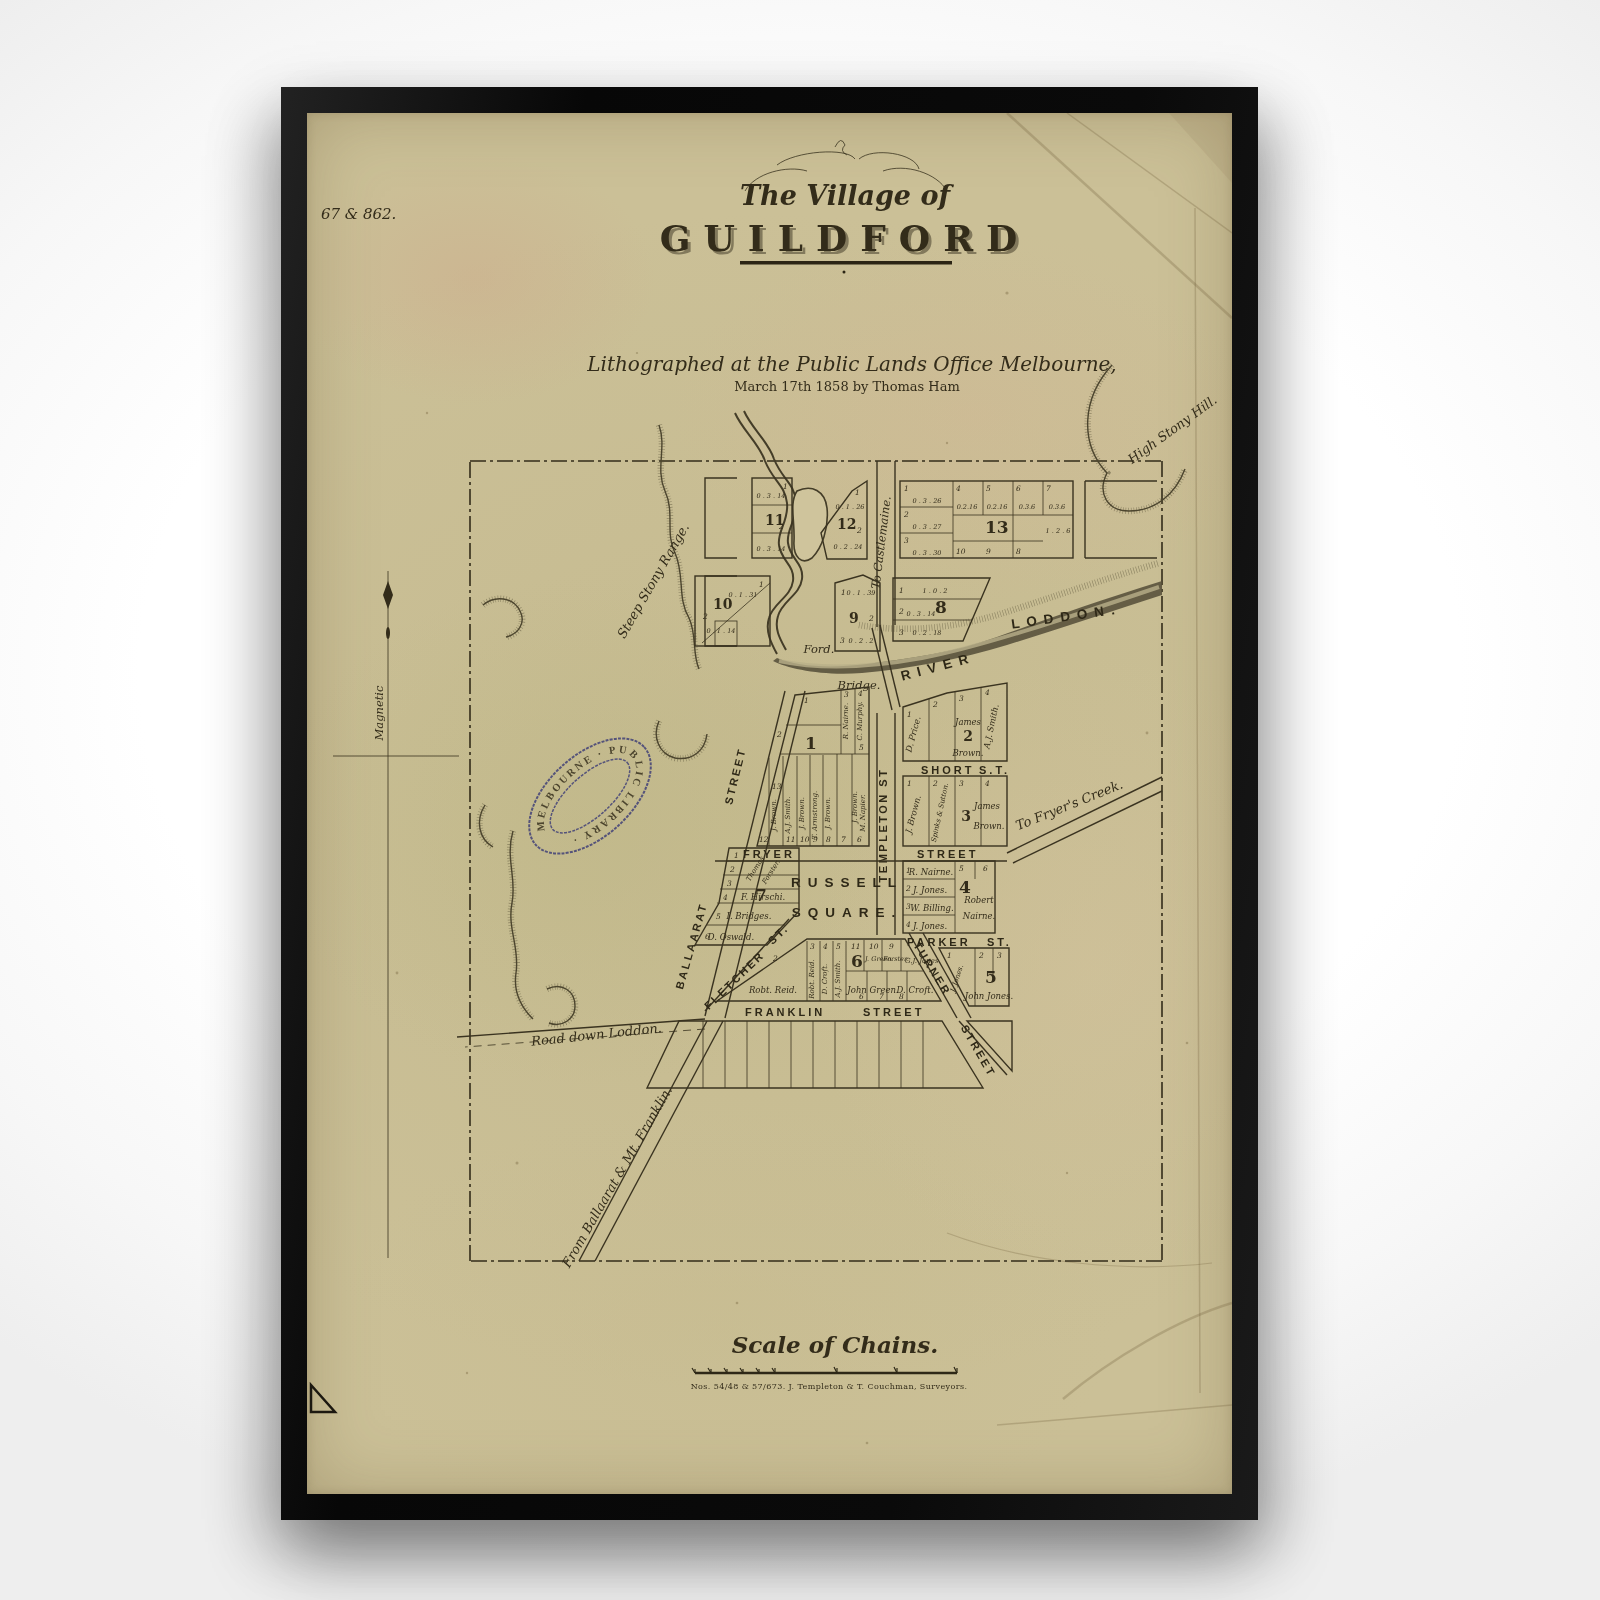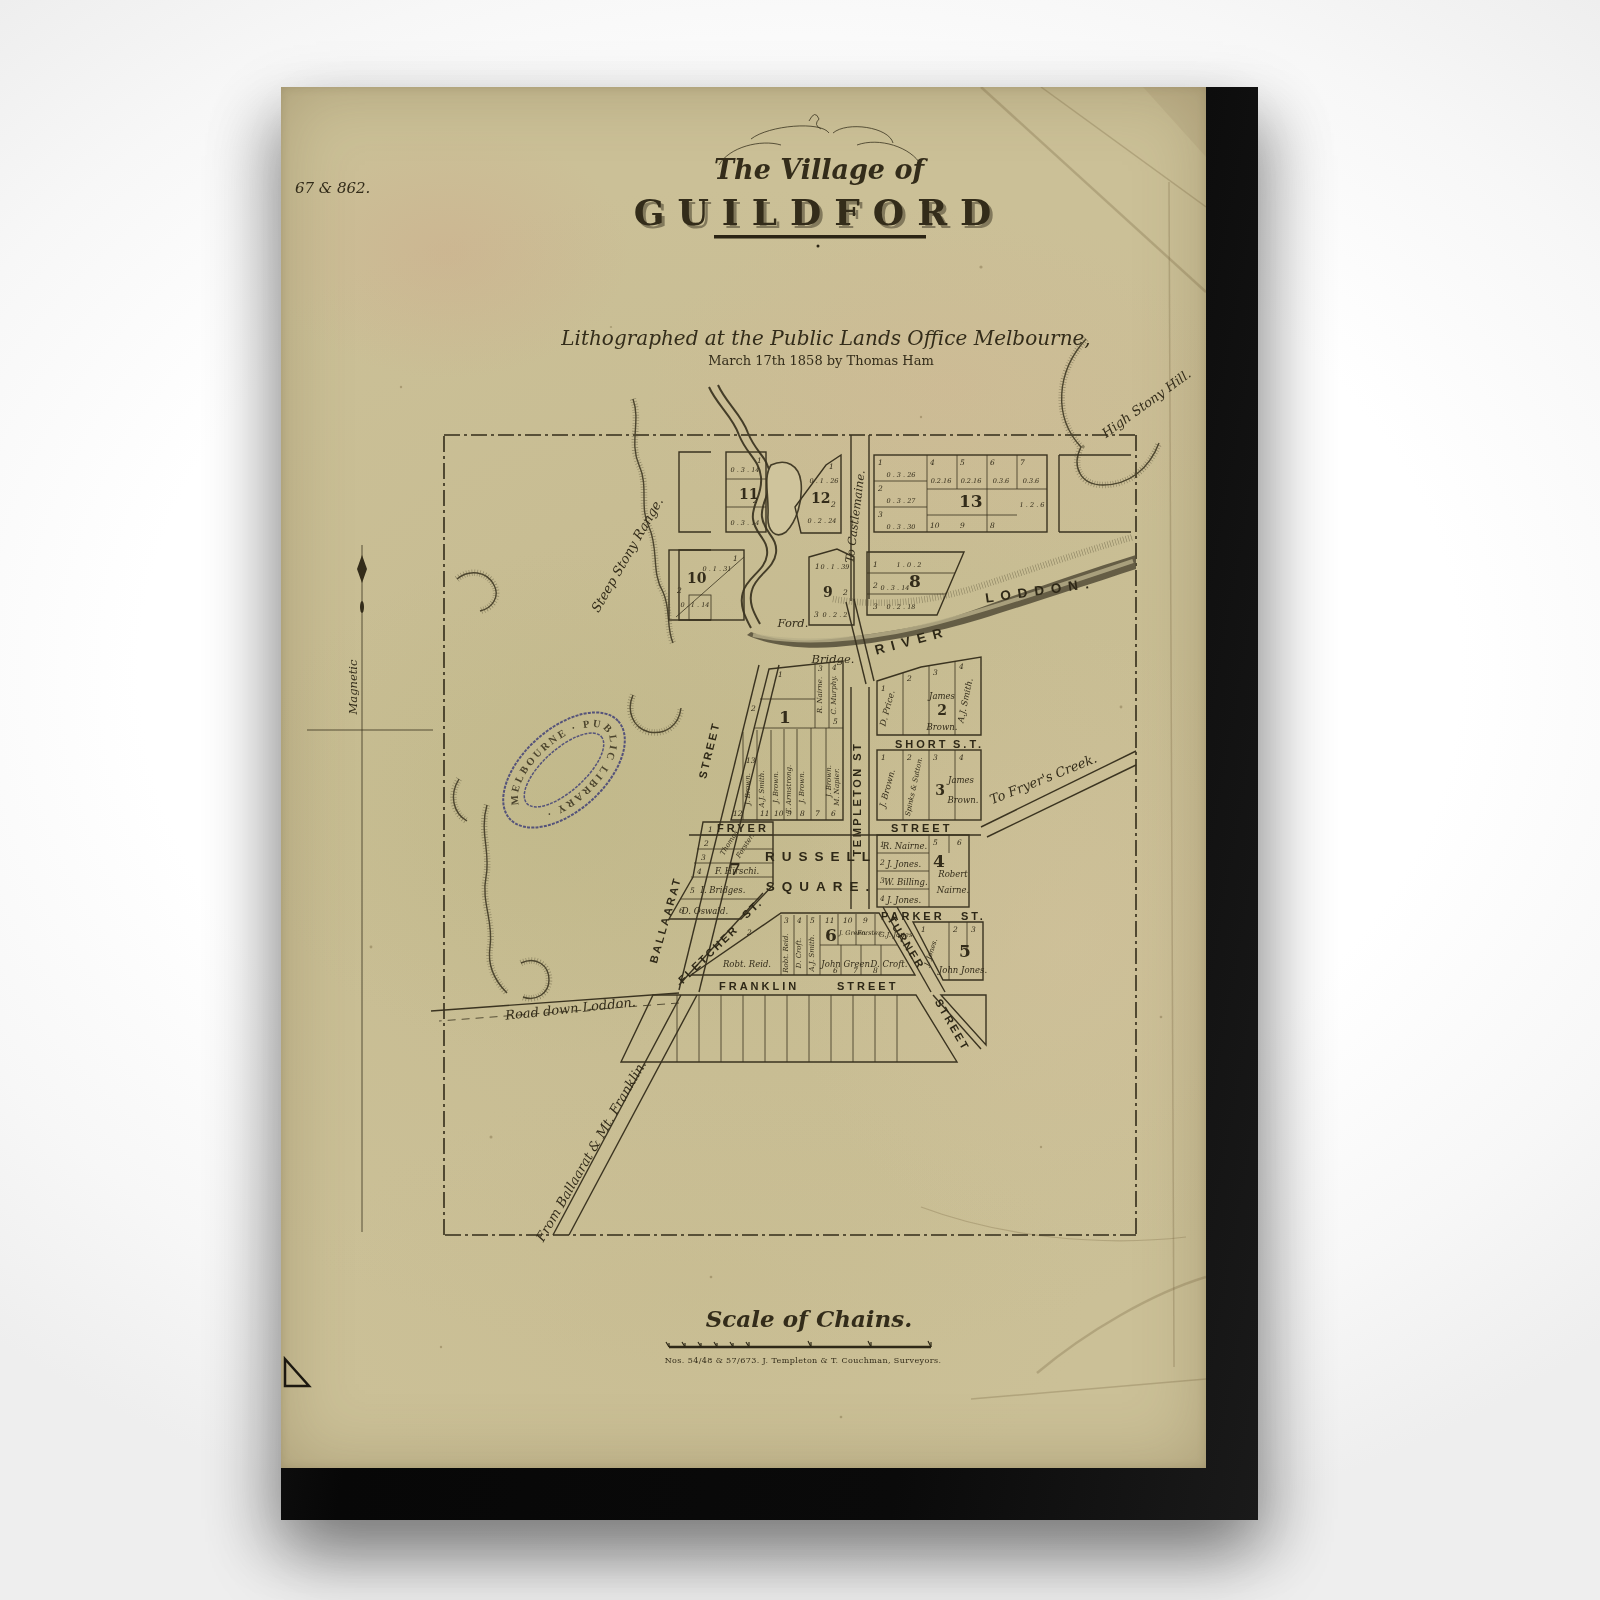--- a/index.html
+++ b/index.html
@@ -4,21 +4,21 @@
 <style>
   html,body{margin:0;padding:0;}
   body{
     width:1600px;height:1600px;overflow:hidden;
     font-family:"DejaVu Serif",serif;
     background:radial-gradient(ellipse 1200px 900px at 50% 42%, #ffffff 55%, #f7f7f7 80%, #eeeeee 100%);
   }
   .stage{position:relative;width:1600px;height:1600px;}
   .frame{
     position:absolute;left:281px;top:87px;width:977px;height:1433px;
-    box-sizing:border-box;
+    box-sizing:border-box;padding:26px;
     background:linear-gradient(100deg,#222 0%,#070707 25%,#0a0a0a 70%,#1a1a1a 100%);
     box-shadow:0 34px 70px rgba(0,0,0,0.33), -22px 28px 55px rgba(0,0,0,0.14), 22px 28px 55px rgba(0,0,0,0.14);
   }
   .paper{
     position:relative;width:925px;height:1381px;
     background-color:#cbc097;
     background-image:
       radial-gradient(ellipse 260px 180px at 18% 12%, rgba(206,168,138,0.40), transparent 70%),
       radial-gradient(ellipse 420px 260px at 72% 22%, rgba(212,182,150,0.35), transparent 72%),
       radial-gradient(ellipse 420px 340px at 30% 52%, rgba(188,182,132,0.45), transparent 75%),

